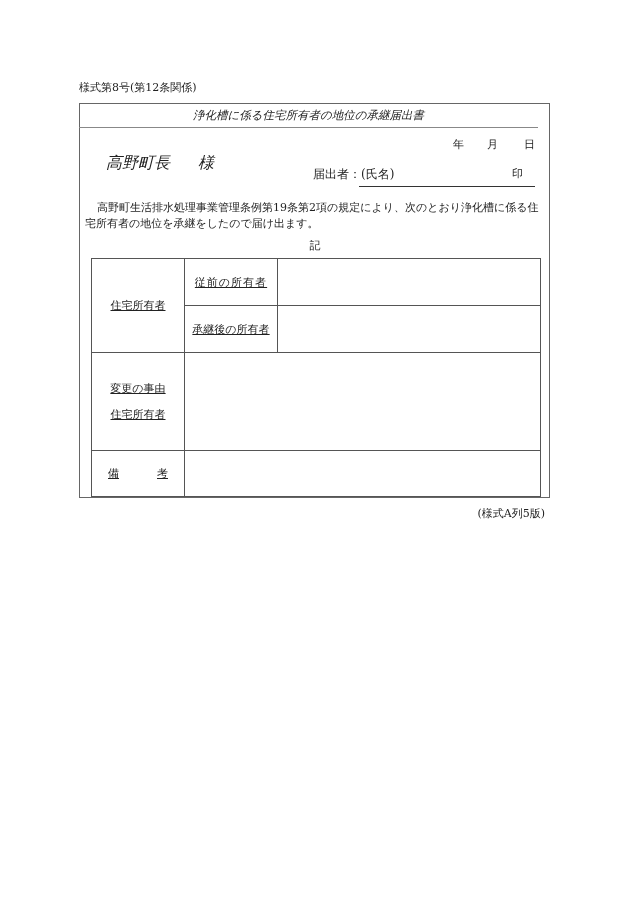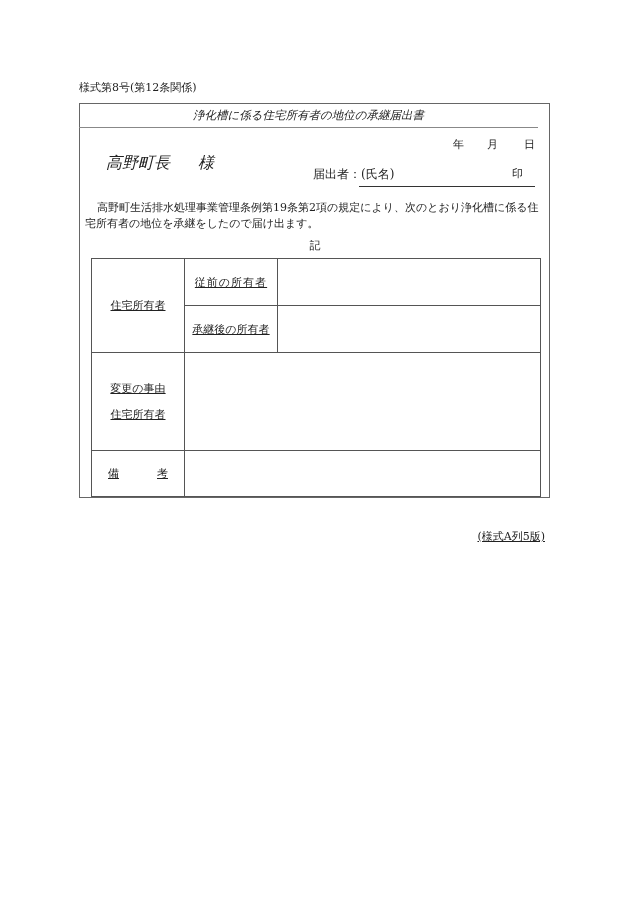--- a/index.html
+++ b/index.html
@@ -96,24 +96,23 @@
     table.record td.sub-label {
       text-align: center;
       letter-spacing: 1px;
     }
     .stack-label div { line-height: 26px; }
     .biko {
       display: flex; justify-content: space-between;
       padding: 0 16px;
     }
     .footer-note {
-      right: 85px; top: 529px;
+      right: 85px; top: 506px;
       font-size: 11px;
       white-space: nowrap;
-      text-decoration: underline;
     }
   </style>
 </head>
 <body>
 
 <div class="abs form-ref">様式第8号(第12条関係)</div>
 
 <div class="abs outer-box"></div>
 
 <div class="abs title-row">浄化槽に係る住宅所有者の地位の承継届出書</div>

